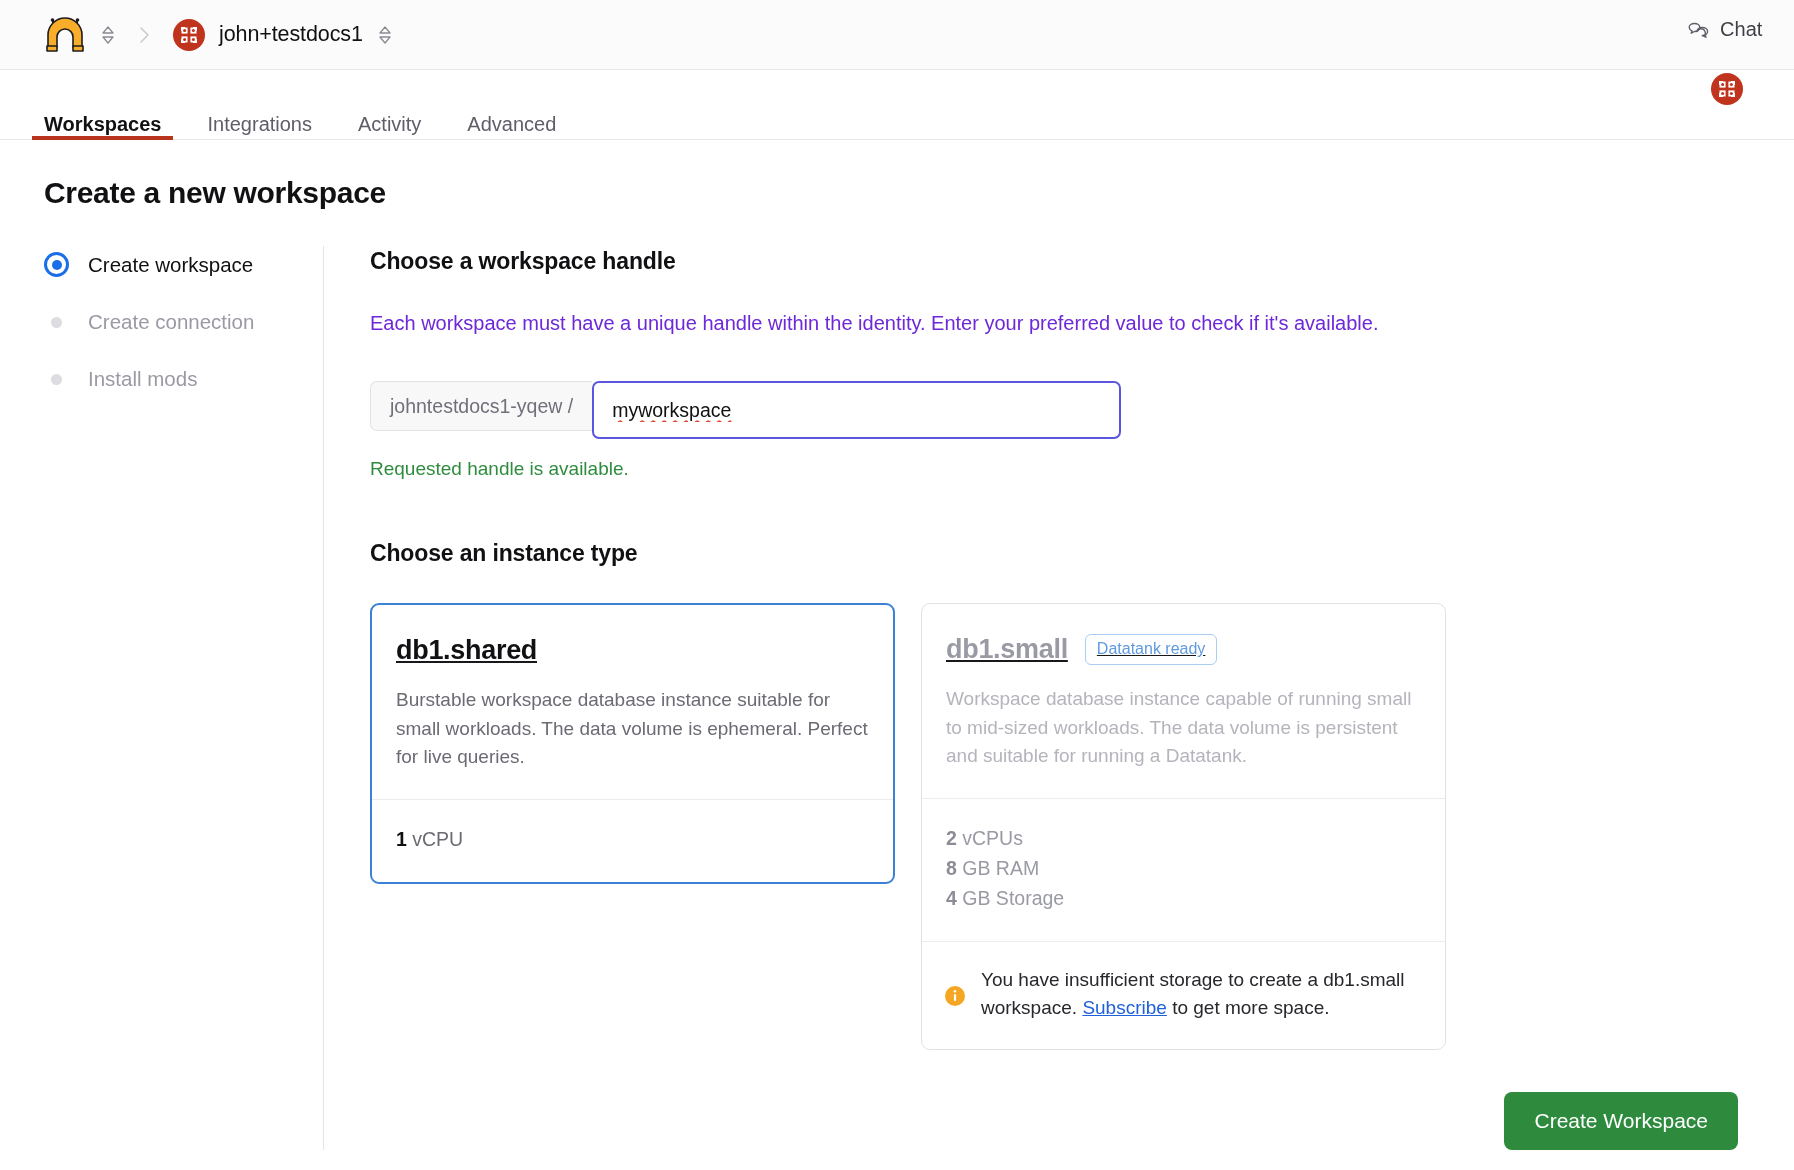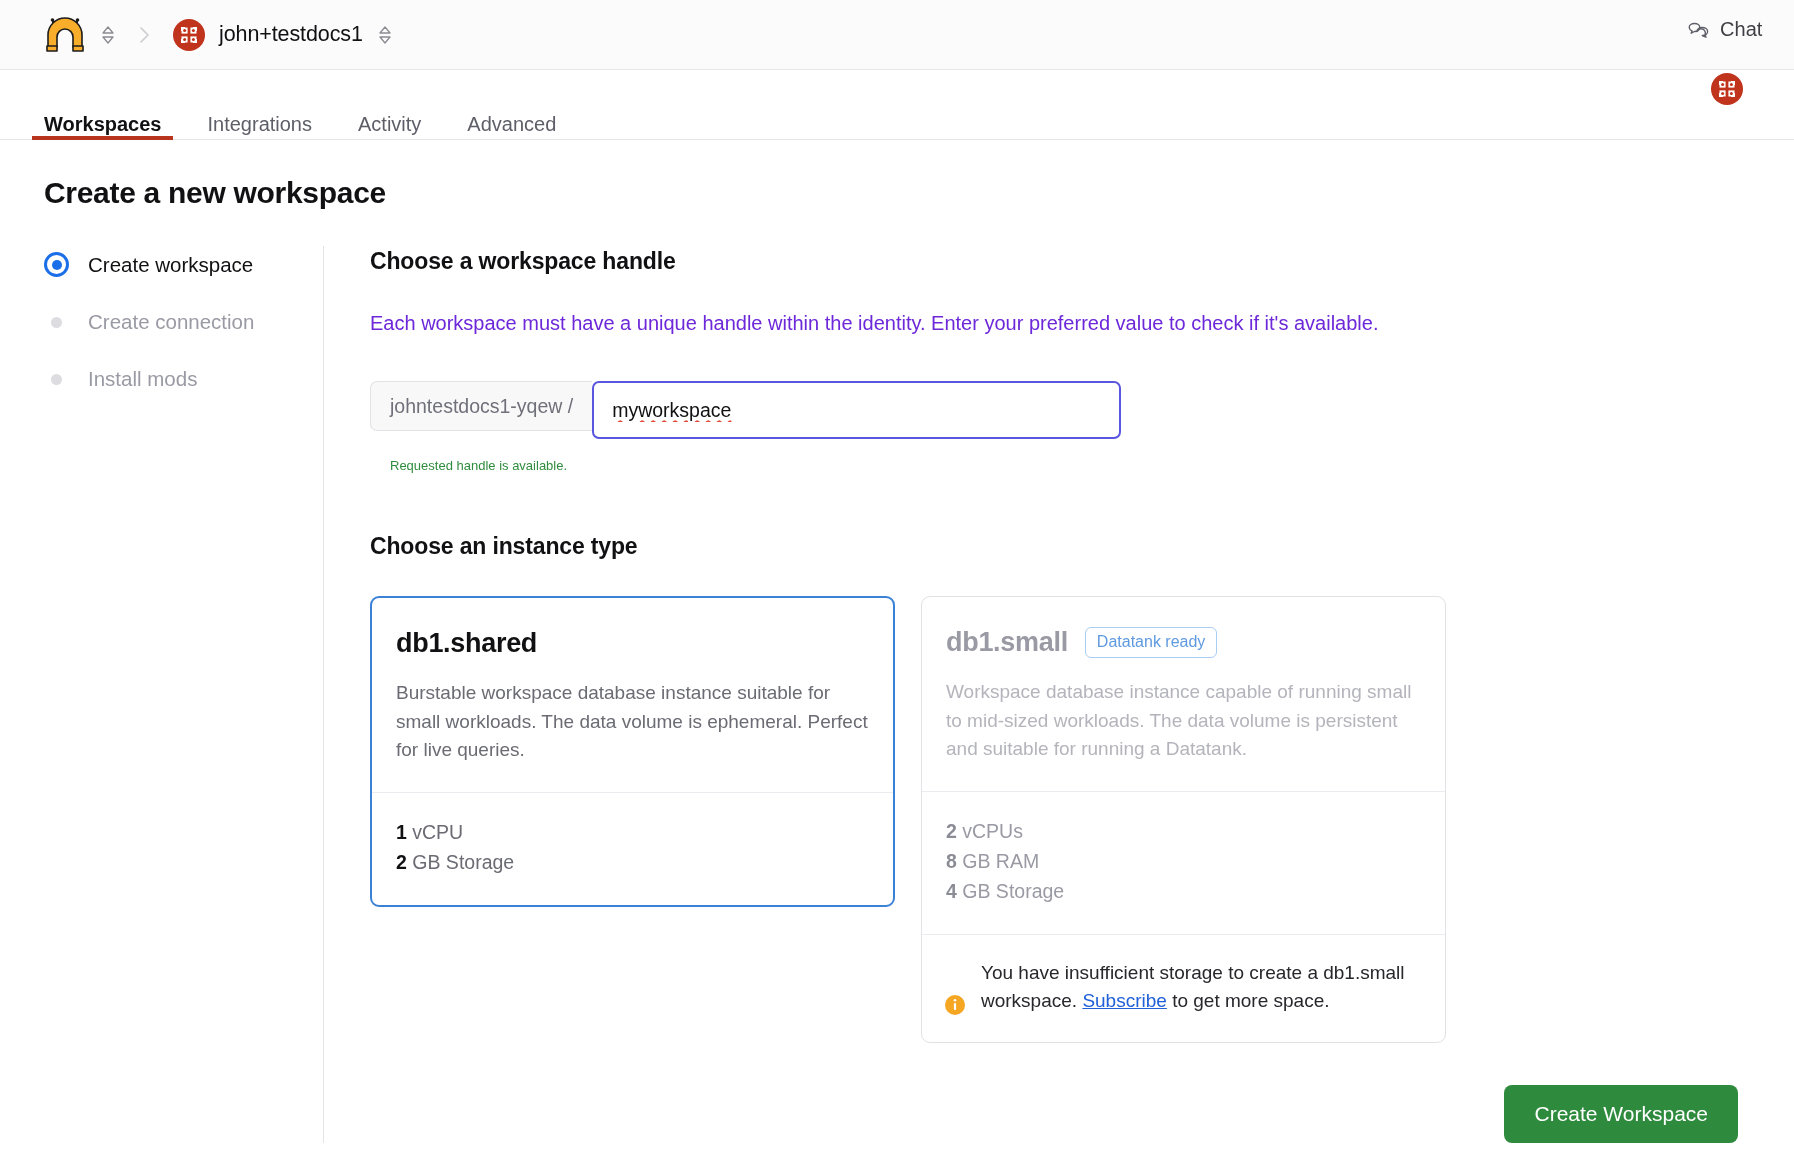--- a/index.html
+++ b/index.html
@@ -132,39 +132,38 @@
   }
   .spell {
     text-decoration: underline;
     text-decoration-style: wavy;
     text-decoration-color: #e04a34;
     text-decoration-thickness: 1.5px;
     text-underline-offset: 3px;
   }
   .handle-status {
     margin-top: 19px;
-    font-size: 13px;
+    font-size: 19px;
     color: #2f8c3e;
-    margin-left: 20px;
   }
 
   .instance-head { margin-top: 60px; }
 
   .cards { display: flex; gap: 26px; margin-top: 36px; }
   .card {
     width: 525px;
     border: 1px solid #e2e2e6;
     border-radius: 9px;
     background: #fff;
     overflow: hidden;
     align-self: flex-start;
   }
   .card.selected { border: 2px solid #3b82d6; }
   .card-body { padding: 30px 24px 28px 24px; }
-  .card-title-row { display: flex; align-items: center; gap: 17px; }
+  .card-title-row { display: flex; align-items: center; gap: 17px; text-decoration: underline; }
   .card-title {
     font-size: 27px; font-weight: 700; letter-spacing: -.3px; color: #111113;
   }
   .card.muted .card-title { color: #9a9aa4; }
   .badge {
     border: 1px solid #aacdf2;
     border-radius: 6px;
     color: #5f9ae0;
     font-size: 16px;
     padding: 5px 11px 6px 11px;
@@ -186,21 +185,21 @@
   .spec-line { color: #9a9aa4; }
   .card:not(.muted) .spec-line { color: #6b6b74; }
   .spec-num { font-weight: 700; color: #111113; }
   .card.muted .spec-num { color: #8c8c96; }
 
   .card-note {
     border-top: 1px solid #ececf0;
     padding: 24px 24px 26px 22px;
     display: flex;
     gap: 15px;
-    align-items: flex-end;
+    align-items: center;
   }
   .note-icon { width: 22px; height: 22px; flex: 0 0 22px; margin-top: 3px; display:block; }
   .note-text { font-size: 19px; line-height: 1.48; color: #27272c; }
   .note-link { color: #2060d8; }
 
   .actions { display: flex; justify-content: flex-end; margin-top: 42px; padding-right: 36px; }
   .btn-primary {
     background: #2e8b3d;
     color: #fff;
     border: none;
@@ -362,24 +361,20 @@
             <div class="card-title-row">
               <span class="card-title">db1.shared</span>
             </div>
             <p class="card-desc">Burstable workspace database instance suitable for small workloads. The data volume is ephemeral. Perfect for live queries.</p>
           </div>
           <div class="specs">
             <div class="spec-line">
               <span class="spec-num">1</span>
               <span>vCPU</span>
             </div>
-            <div class="spec-line">
-              <span class="spec-num">2</span>
-              <span>GB Storage</span>
-            </div>
           </div>
         </div>
 
         <div class="card muted">
           <div class="card-body">
             <div class="card-title-row">
               <span class="card-title">db1.small</span>
               <span class="badge">Datatank ready</span>
             </div>
             <p class="card-desc">Workspace database instance capable of running small to mid-sized workloads. The data volume is persistent and suitable for running a Datatank.</p>

